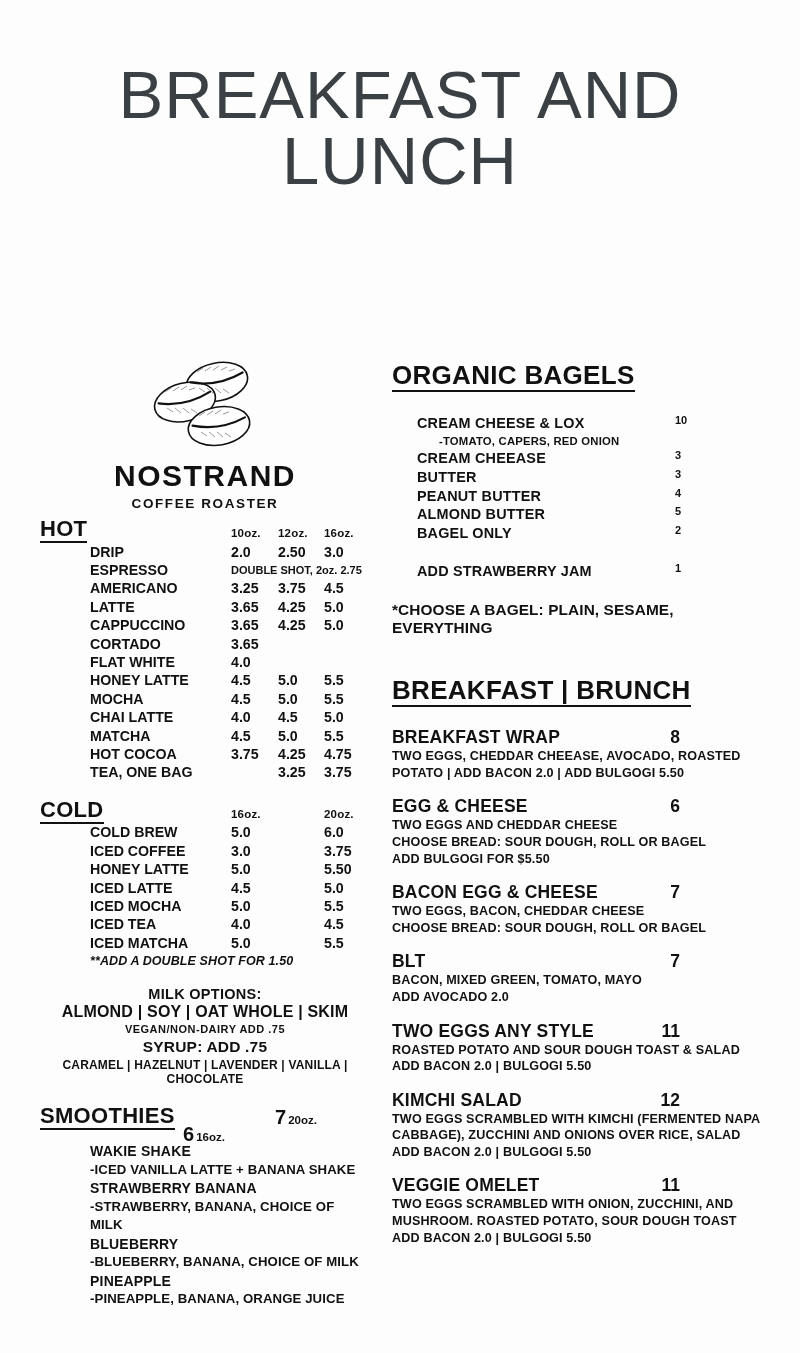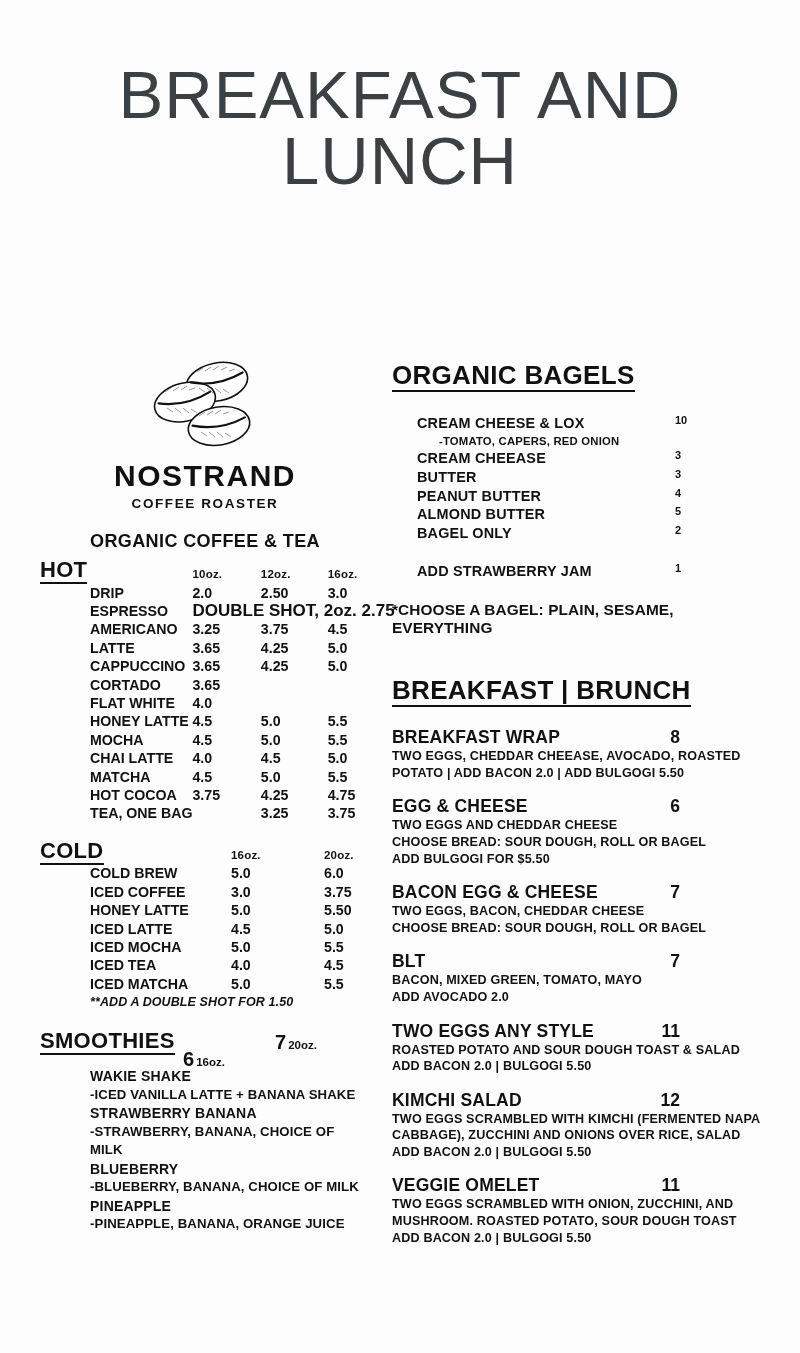--- a/index.html
+++ b/index.html
@@ -140,21 +140,20 @@
           <path d="M20 32 L26 28 M28 31 L34 27 M36 30 L42 26 M44 30 L50 28"></path>
           <path d="M22 48 L28 52 M30 48 L36 53 M38 48 L44 53 M46 49 L52 53"></path>
           <path d="M54 56 L60 52 M62 55 L68 51 M70 54 L76 50 M78 54 L84 52"></path>
           <path d="M56 72 L62 76 M64 72 L70 77 M72 72 L78 77 M80 73 L86 77"></path>
         </g>
       </svg>
       <div class="brand">NOSTRAND</div>
       <div class="brand-sub">COFFEE ROASTER</div>
     </div>
 
-    <div class="sec-center">ORGANIC COFFEE &amp; TEA</div>
 
     <div class="hot-head" style="margin-top:6px;">
       <span class="ul-head">HOT</span>
     </div>
     <table class="ptable" style="margin-top:-19px;">
       <tbody>
           <tr class="hdrrow">
         <td class="nm"></td>
         <td class="c1">10oz.</td>
         <td class="c2">12oz.</td>
@@ -163,21 +162,21 @@
       </tbody>
         <tbody id="hot-rows">
           <tr>
             <td class="nm">DRIP</td>
             <td class="c1">2.0</td>
             <td class="c2">2.50</td>
             <td class="c3">3.0</td>
           </tr>
           <tr>
             <td class="nm">ESPRESSO</td>
-            <td colspan="3" class="wide" style="font-size:17px;font-weight:700;">DOUBLE SHOT, 2oz. 2.75</td>
+            <td colspan="3" class="wide" style="font-size:11px;font-weight:700;">DOUBLE SHOT, 2oz. 2.75</td>
           </tr>
           <tr>
             <td class="nm">AMERICANO</td>
             <td class="c1">3.25</td>
             <td class="c2">3.75</td>
             <td class="c3">4.5</td>
           </tr>
           <tr>
             <td class="nm">LATTE</td>
             <td class="c1">3.65</td>
@@ -285,20 +284,27 @@
           </tr>
           <tr>
             <td class="nm">ICED MATCHA</td>
             <td class="c2" style="width:93px;">5.0</td>
             <td class="c3">5.5</td>
           </tr>
         </tbody>
     </table>
     <div class="note-i">**ADD A DOUBLE SHOT FOR 1.50</div>
 
+    <div class="milk">
+      <div class="m1">MILK OPTIONS:</div>
+      <div class="m2">ALMOND | SOY | OAT WHOLE | SKIM</div>
+      <div class="m3">VEGAN/NON-DAIRY ADD .75</div>
+      <div class="m4">SYRUP: ADD .75</div>
+      <div class="m5">CARAMEL | HAZELNUT | LAVENDER | VANILLA | CHOCOLATE</div>
+    </div>
 
     <div class="smooth-head">
       <span class="sh-title ul-head">SMOOTHIES</span>
       <span class="sh-p1">
         <span class="sh-price">6</span><span class="sh-oz">16oz.</span>
       </span>
       <span class="sh-p2">
         <span class="sh-price">7</span><span class="sh-oz">20oz.</span>
       </span>
     </div>

